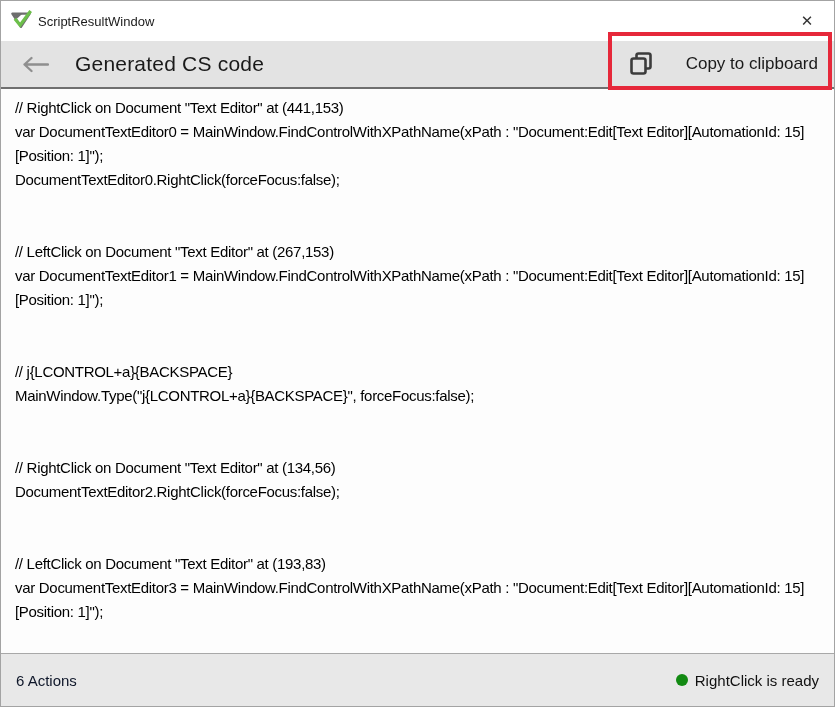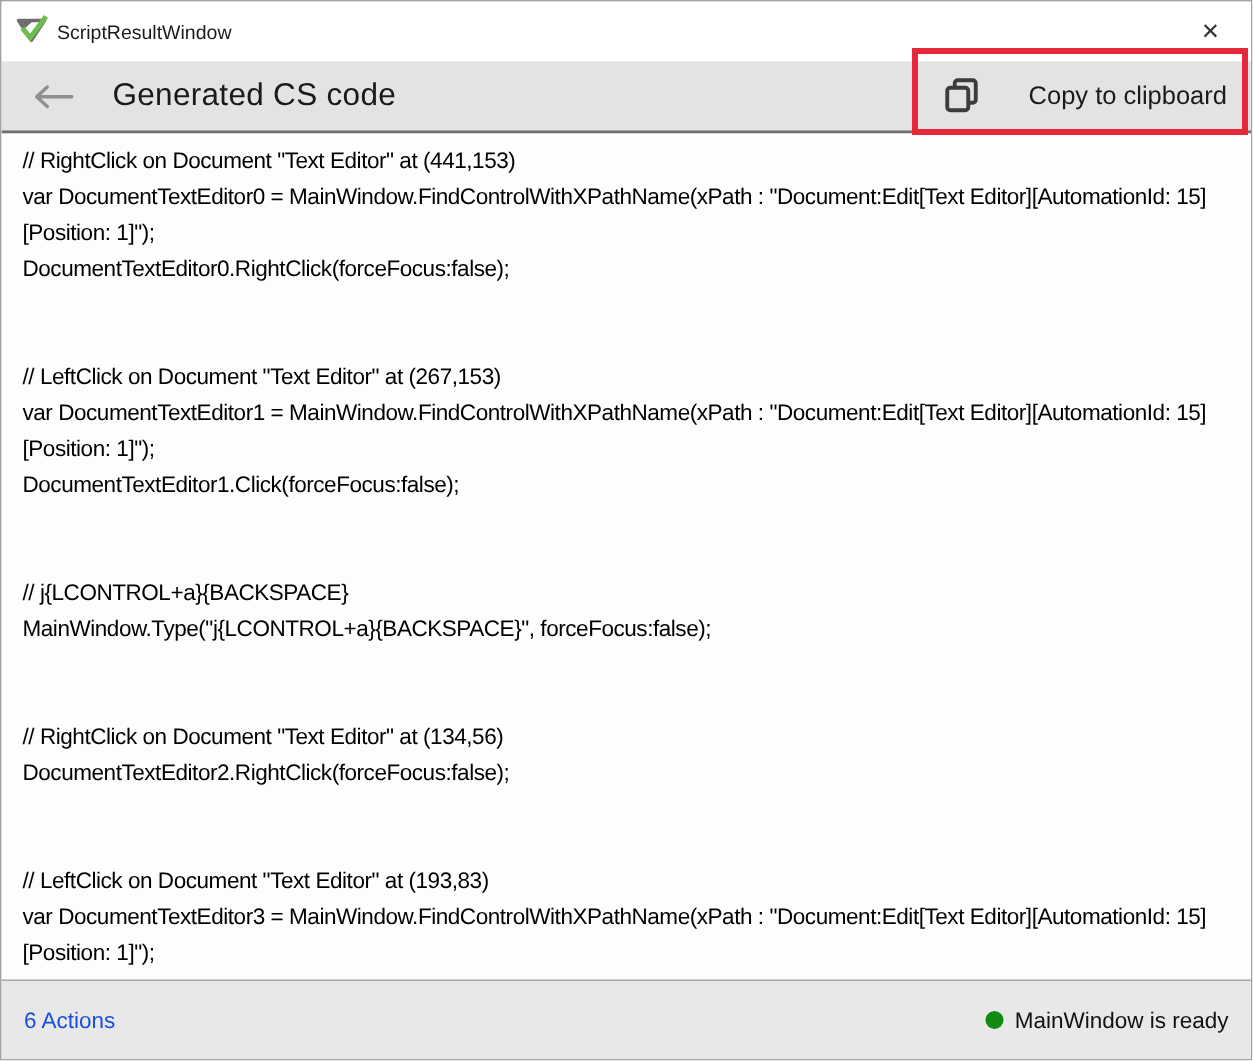--- a/index.html
+++ b/index.html
@@ -72,21 +72,21 @@
   }
 
   
   .footer {
     height: 53px; flex: 0 0 53px;
     background: #e8e8e8;
     border-top: 1px solid #a8a8a8;
     display: flex; align-items: center; justify-content: space-between;
     padding: 0 15px;
   }
-  .footer .actions-count { font-size: 15px; color: #1d4ed8; }
+  .footer .actions-count { font-size: 15px; color: #0f172a; }
   .status-group { display: flex; align-items: center; gap: 7px; }
   .status-dot {
     width: 12px; height: 12px; border-radius: 50%;
     background: #128a12; display: inline-block;
   }
   .status-text { font-size: 15px; color: #111; }
 </style>
 </head>
 <body>
 
@@ -126,37 +126,36 @@
 
   <div class="content" id="code-panel">
       <div class="code-block">
         <div class="code-line">// RightClick on Document "Text Editor" at (441,153)</div>
         <div class="code-line">var DocumentTextEditor0 = MainWindow.FindControlWithXPathName(xPath : "Document:Edit[Text Editor][AutomationId: 15][Position: 1]");</div>
         <div class="code-line">DocumentTextEditor0.RightClick(forceFocus:false);</div>
       </div>
       <div class="code-block">
         <div class="code-line">// LeftClick on Document "Text Editor" at (267,153)</div>
         <div class="code-line">var DocumentTextEditor1 = MainWindow.FindControlWithXPathName(xPath : "Document:Edit[Text Editor][AutomationId: 15][Position: 1]");</div>
-        <div class="code-line">DocumentTextEditor1.Click(forceFocus:false);</div>
       </div>
       <div class="code-block">
         <div class="code-line">// j{LCONTROL+a}{BACKSPACE}</div>
         <div class="code-line">MainWindow.Type("j{LCONTROL+a}{BACKSPACE}", forceFocus:false);</div>
       </div>
       <div class="code-block">
         <div class="code-line">// RightClick on Document "Text Editor" at (134,56)</div>
         <div class="code-line">DocumentTextEditor2.RightClick(forceFocus:false);</div>
       </div>
       <div class="code-block">
         <div class="code-line">// LeftClick on Document "Text Editor" at (193,83)</div>
         <div class="code-line">var DocumentTextEditor3 = MainWindow.FindControlWithXPathName(xPath : "Document:Edit[Text Editor][AutomationId: 15][Position: 1]");</div>
       </div>
     </div>
 
   <div class="footer">
     <span class="actions-count">6 Actions</span>
     <span class="status-group">
       <span class="status-dot"></span>
-      <span class="status-text">MainWindow is ready</span>
+      <span class="status-text">RightClick is ready</span>
     </span>
   </div>
 
 </div>
 
 </body></html>

